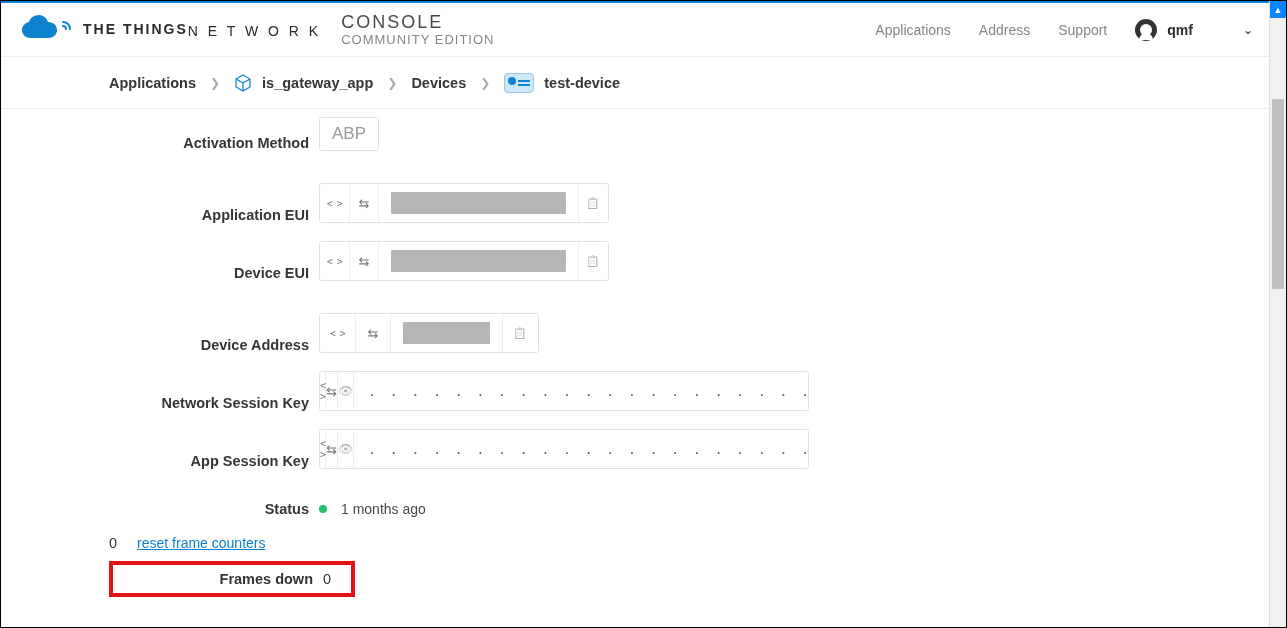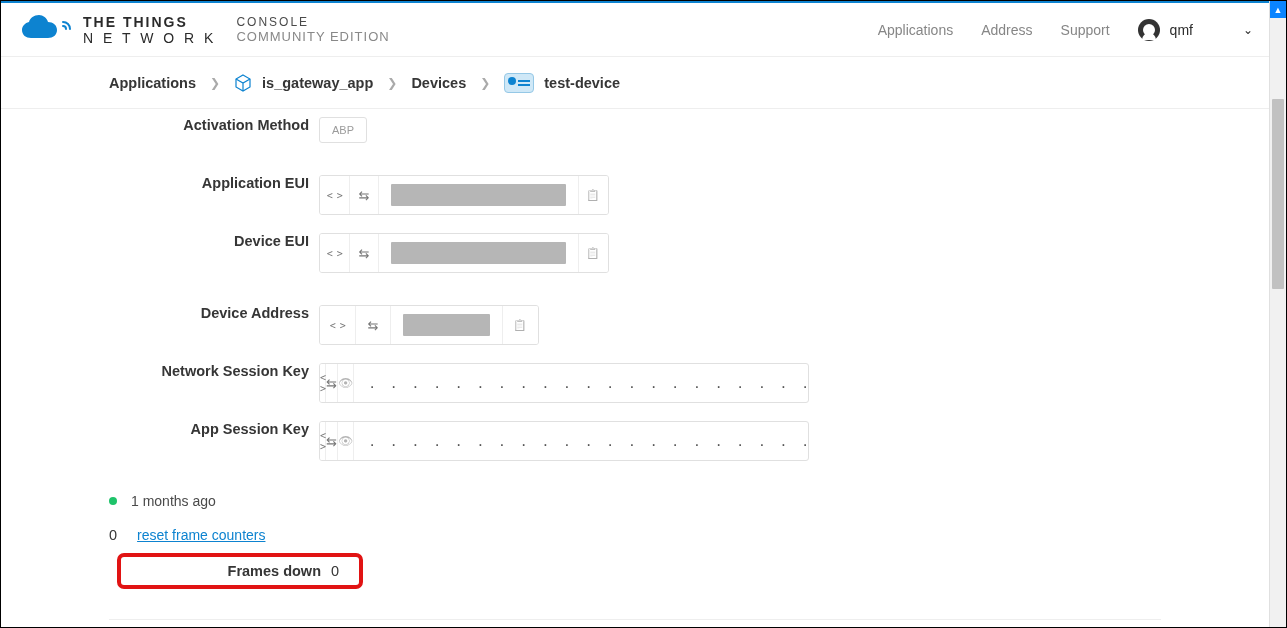--- a/index.html
+++ b/index.html
@@ -57,33 +57,33 @@
     border-bottom: 1px solid #eee;
     display: flex;
     align-items: center;
     padding: 0 16px 0 16px;
   }
   .logo-cloud {
     display: inline-flex;
     align-items: center;
     margin-right: 10px;
   }
-  .logo-text-block { display: flex; flex-direction: column; line-height: 1; }
+  .logo-text-block { display: flex; line-height: 1; }
   .logo-text1 { font-weight: 700; letter-spacing: 2px; font-size: 14px; color:#2a2a2a;}
   .logo-text2 { font-size: 14px; letter-spacing: 3px; color:#2a2a2a; margin-top:2px;}
   .logo-console { margin-left: 20px; display:flex; flex-direction:column; line-height:1;}
-  .logo-console .c1 { font-weight:500; letter-spacing:2px; font-size:12px; color:#4a4a4a;}
+  .logo-console .c1 { font-weight:500; letter-spacing:2px; font-size:18px; color:#4a4a4a;}
   .logo-console .c2 { font-size:13px; letter-spacing:1px; color:#888; margin-top:2px;}
   .nav-right { margin-left: auto; display:flex; align-items:center; gap:28px; height:100%; }
   .nav-link { color:#868686; font-size:14px; cursor:pointer; }
   .nav-user { display:flex; align-items:center; gap:10px; }
   .avatar { width:22px; height:22px; border-radius:50%; background:#333; position:relative; display:flex; align-items:center; justify-content:center;}
   .avatar::after{content:""; width:12px; height:12px; border-radius:50%; background:#fff; display:block;}
   .avatar::before{content:""; position:absolute; bottom:1px; width:14px; height:7px; border-radius:7px 7px 0 0; background:#fff;}
-  .username { font-weight:400; color:#2c2c2c; font-size:14px;}
+  .username { font-weight:700; color:#2c2c2c; font-size:14px;}
   .nav-chev { font-size:12px; color:#2c2c2c; }
   
   .crumbbar {
     height: 52px;
     border-bottom:1px solid #eee;
     display:flex;
     align-items:center;
     padding-left: 108px;
     gap:14px;
     font-size:14.5px;
@@ -103,38 +103,38 @@
   }
   .crumb .badge-dev::after{content:""; position:absolute; left:3px; top:3px; width:8px; height:8px; border-radius:50%; background:#0d83d0;}
   .crumb .badge-dev::before{content:""; position:absolute; right:3px; top:6px; width:12px; height:2px; background:#0d83d0; box-shadow:0 4px 0 #0d83d0;}
   
   .panel {
     margin: 0 108px;
     background:#fff;
   }
   .form-row {
     display:flex;
-    align-items:flex-start;
+    align-items:flex-end;
     margin-bottom: 18px;
   }
   .form-label {
     width: 210px;
     text-align:right;
     font-weight:700;
     color:#363636;
     font-size:14.5px;
     padding-right: 10px;
   }
   .form-val { display:flex; align-items:center; gap:8px; }
   .badge-abp {
     border:1px solid #e0e0e0;
     border-radius:3px;
     padding:6px 12px;
     color:#9b9b9b;
-    font-size:11px;
+    font-size:17px;
   }
   .eui-box {
     display:flex;
     align-items:center;
     border:1px solid #e0e0e0;
     border-radius:3px;
     height:40px;
     overflow:hidden;
   }
   .eui-btn {
@@ -315,36 +315,37 @@
             <span class="eui-btn ic-eye"></span>
             <span class="eui-value">. .   . .   . .   . .   . .   . .   . .   . .   . .   . .   . .   . .   . .   . .   . .   . .</span>
 
           </div>
         </div>
       </div>
 
       <div class="sep"></div>
 
       <div class="form-row">
+        <div class="form-label">Status</div>
         <div class="form-val">
           <span class="status-dot"></span>
           <span class="status-text">1 months ago</span>
         </div>
       </div>
 
       <div class="form-row" style="margin-bottom:10px;">
         <div class="form-val">
           <span class="plain-val">0</span>
           <span style="width:4px"></span>
           <span class="link">reset frame counters</span>
         </div>
       </div>
 
       <div class="form-row">
-        <div class="hl-box" style="margin-left:8px;border-radius:7px;">
+        <div class="hl-box" style="margin-left:0;">
           <div class="form-label" style="width:202px;">Frames down</div>
           <div class="form-val">
             <span class="plain-val">0</span>
           </div>
         </div>
       </div>
 
       <hr class="hr">
     </div>
 

